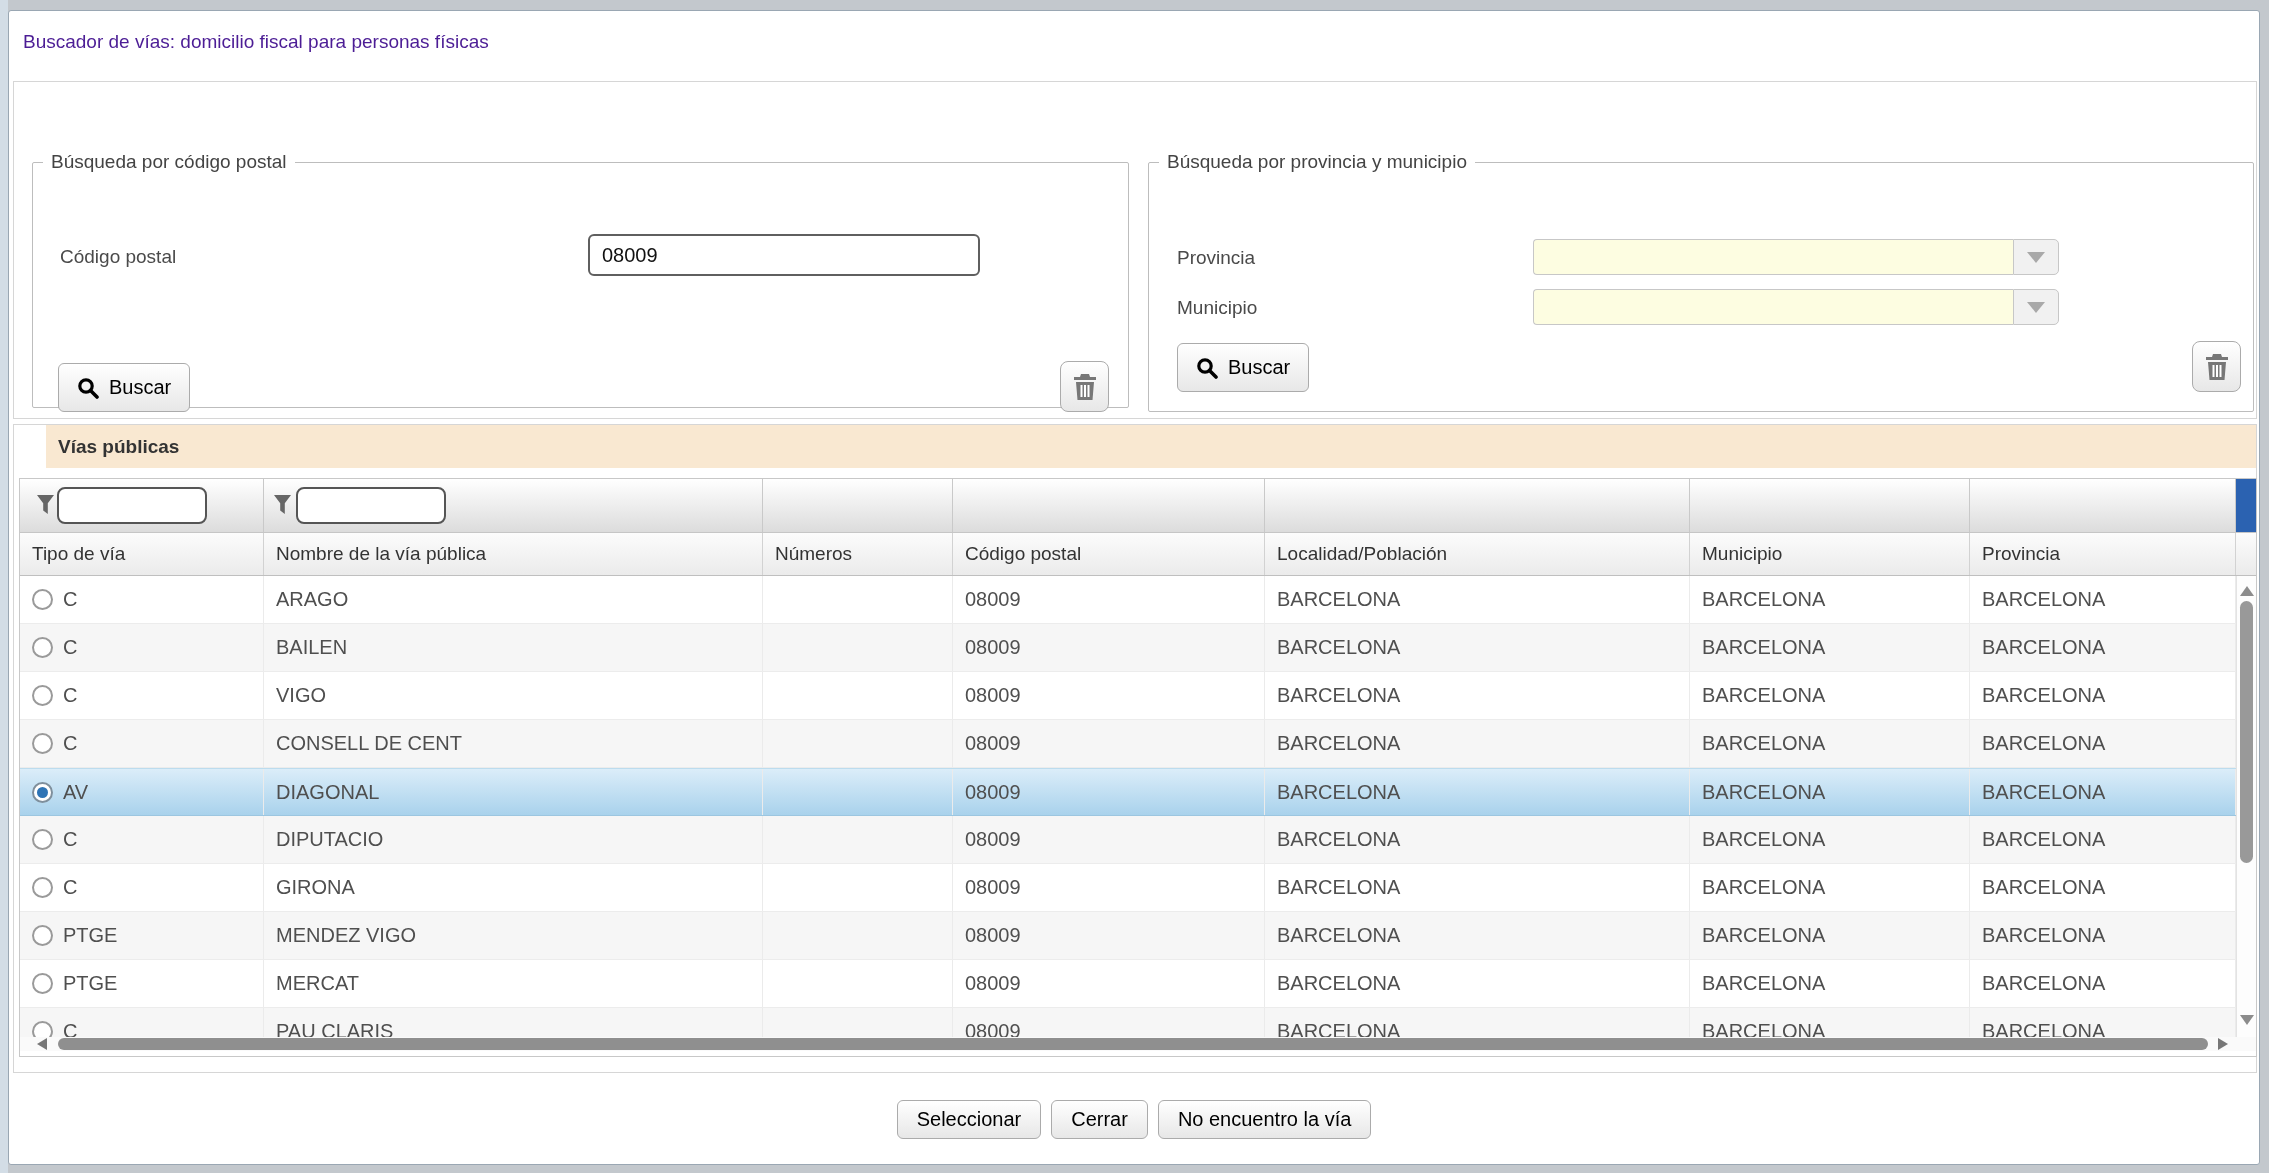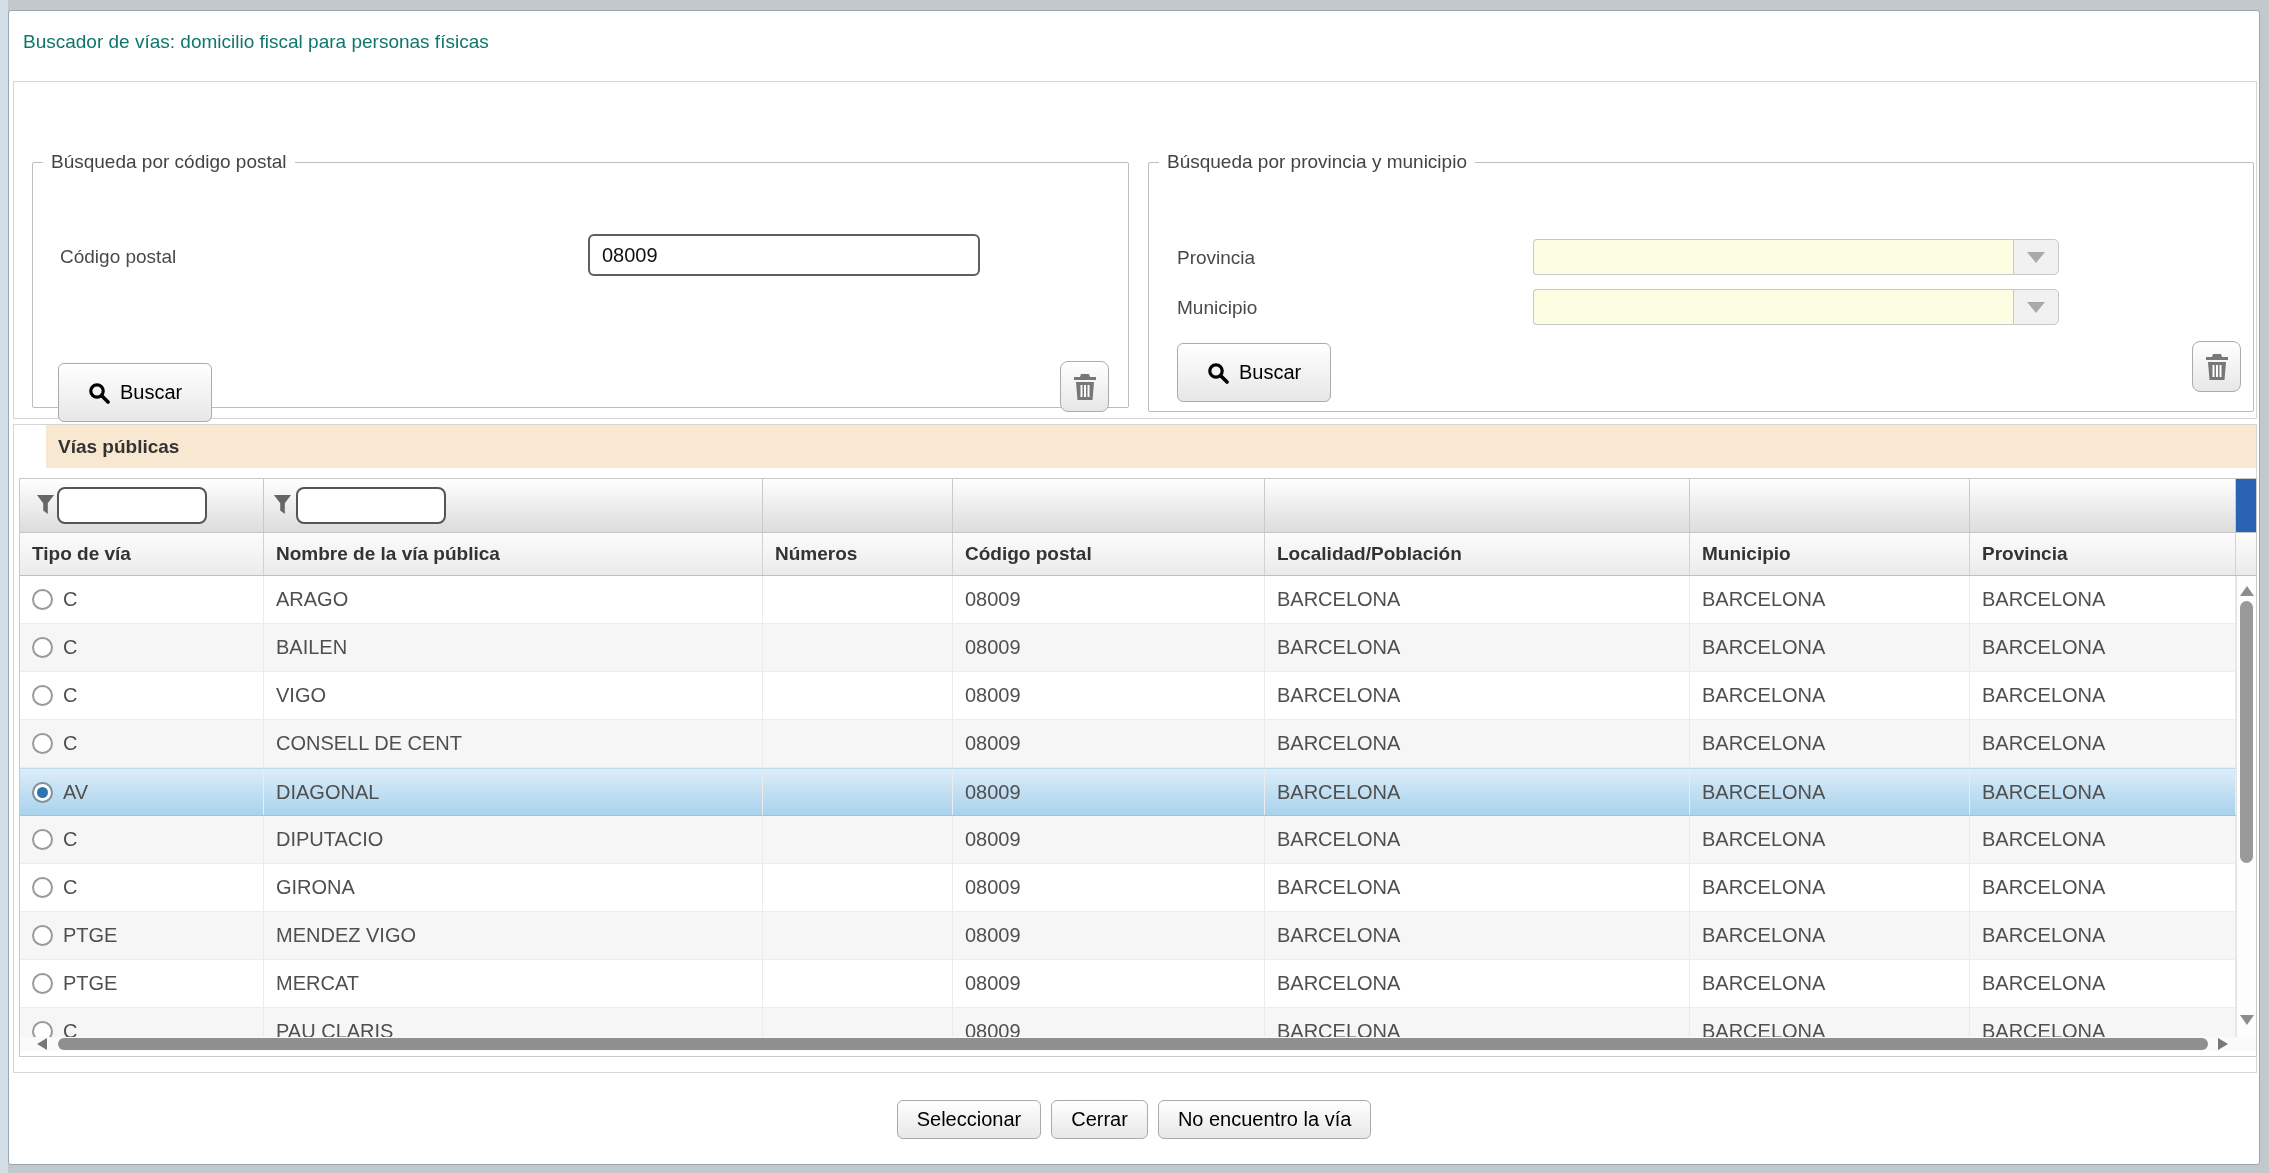--- a/index.html
+++ b/index.html
@@ -9,21 +9,21 @@
     font-family:"Liberation Sans", sans-serif;
     position:relative; overflow:hidden;
   }
   .page-edge { position:absolute; left:0; top:0; width:8px; height:100%; background:#d3dde6; }
   .dialog {
     position:absolute; left:8px; top:10px; width:2252px; height:1155px;
     background:#fff; border:1px solid #9aa7b3; border-radius:3px;
   }
   .dialog-title {
     position:absolute; left:14px; top:20px;
-    font-size:19px; color:#0f766e;
+    font-size:19px; color:#4c1d95;
   }
   .section {
     position:absolute; border:1px solid #d6d6d6; background:#fff;
   }
   .section-filters { left:4px; top:70px; width:2244px; height:338px; }
   .section-vias    { left:4px; top:413px; width:2244px; height:649px;padding-left:32px; }
   .section-header {
     height:43px; background:#f9e8d1; display:flex; align-items:center;
     padding-left:12px; font-weight:bold; font-size:19px; color:#333;
   }
@@ -49,21 +49,21 @@
     width:46px; height:36px; background:#f1f1f1; border:1px solid #c7c7c7;
     border-radius:0 5px 5px 0; display:flex; align-items:center; justify-content:center;
   }
   .arrow-down { width:0; height:0; border-left:9px solid transparent; border-right:9px solid transparent; border-top:11px solid #a9a9a9; }
   .btn {
     display:inline-flex; align-items:center; justify-content:center; gap:10px;
     background:linear-gradient(#ffffff,#e7e7e7); border:1px solid #ababab;
     border-radius:6px; font-size:20px; color:#000; cursor:pointer;
     font-family:"Liberation Sans", sans-serif;
   }
-  .btn-search { position:absolute; height:59px; padding:0 29px; }
+  .btn-search { position:absolute; height:49px; padding:0 18px; }
   .btn-trash  { position:absolute; width:49px; height:51px; border-radius:8px; }
   
   .grid {
     position:absolute; left:5px; top:53px; width:2238px; height:579px;
     border:1px solid #c8c8c8; background:#fff;
   }
   .filter-row {
     position:relative; height:54px; display:flex;
     background:linear-gradient(#ffffff,#dcdcdc); border-bottom:1px solid #c6c6c6;
   }
@@ -77,21 +77,21 @@
     font-size:19px; font-family:"Liberation Sans", sans-serif;
   }
   .fi-1 { left:37px; } .fi-2 { left:32px; }
   .fn-1 { left:17px; } .fn-2 { left:10px; }
   .header-row {
     height:43px; display:flex;
     background:linear-gradient(#fcfcfc,#ebebeb); border-bottom:1px solid #bfbfbf;
   }
   .hcell {
     border-right:1px solid #d2d2d2; display:flex; align-items:center;
-    padding-left:12px; font-weight:bold; font-size:19px; color:#333; height:100%;
+    padding-left:12px; font-weight:normal; font-size:19px; color:#333; height:100%;
     overflow:hidden; white-space:nowrap;text-align:right;
   }
   .h-corner { width:20px; height:100%; background:linear-gradient(#fcfcfc,#ebebeb); }
   .rows-viewport { position:relative; height:461px; width:2216px; overflow:hidden; }
   .trow { height:48px; display:flex; background:#fff; border-bottom:1px solid #ececec; }
   .trow:nth-child(even) { background:#f6f6f6; }
   .trow.selected {
     background:linear-gradient(#dbedf9,#a9d2ec);
     border-top:1px solid #bcdcee; border-bottom:1px solid #9cc6e0;
   }

